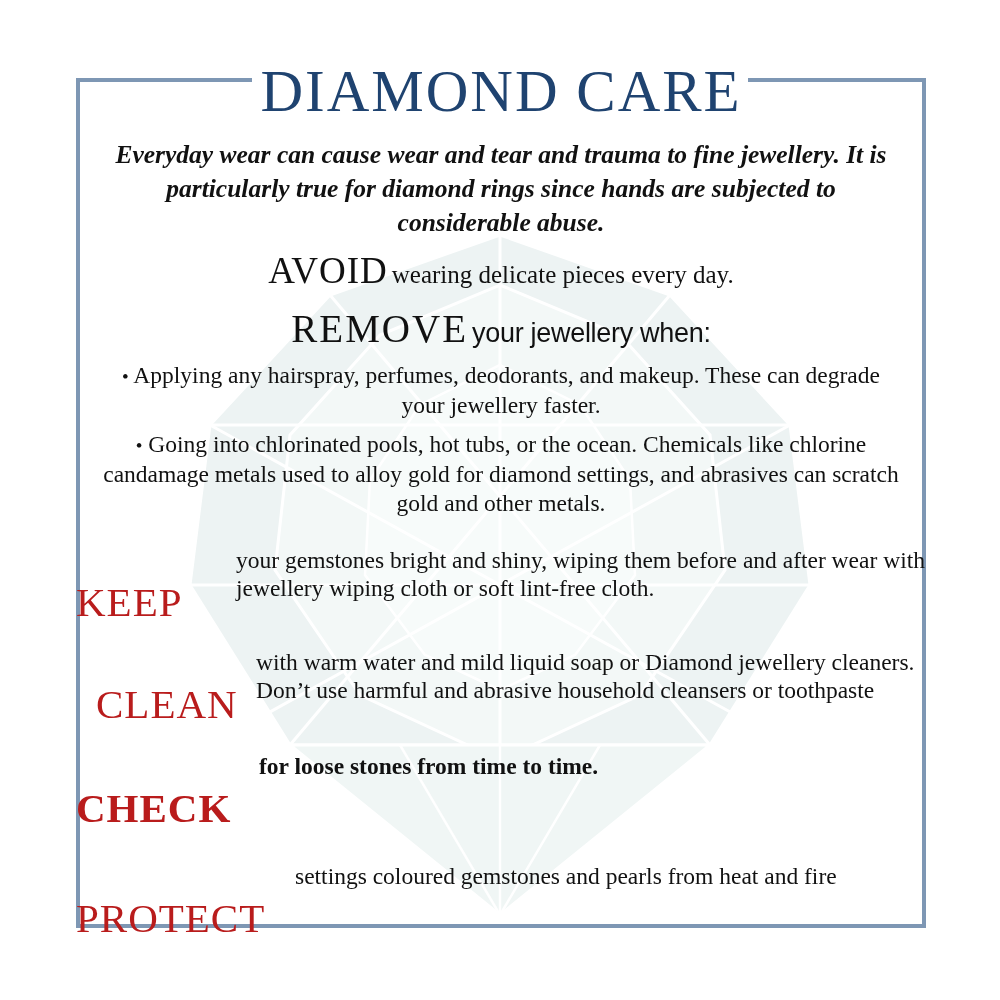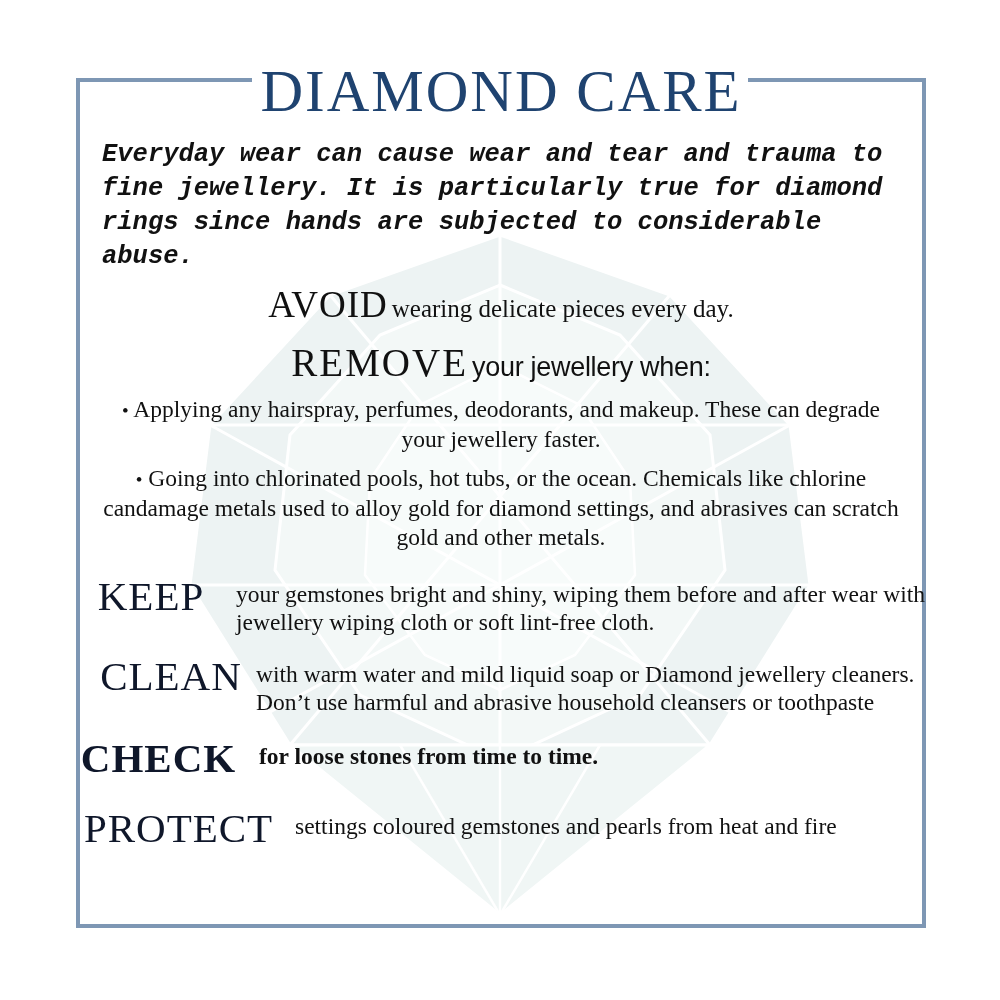--- a/index.html
+++ b/index.html
@@ -65,27 +65,26 @@
     line-height: 62px;
     letter-spacing: 2px;
     margin: 0;
     padding: 0 0 2px 0;
     font-weight: normal;
     white-space: nowrap;
   }
 
   #intro {
     margin: 14px 26px 0 26px;
-    text-align: left;
+    text-align: center;
     font-style: italic;
     font-weight: bold;
     font-size: 25.5px;
     line-height: 34px;
     color: #111111;
-    font-family: Liberation Mono, monospace;
   }
 
   
   .lead-line {
     text-align: center;
     margin-top: 9px;
     white-space: nowrap;
   }
   .kw-inline {
     font-family: "Liberation Serif", "DejaVu Serif", serif;
@@ -131,23 +130,24 @@
     display: flex;
     align-items: flex-start;
     margin-top: 6px;
   }
   .kw-label {
     flex: 0 0 auto;
     font-family: "Liberation Serif", "DejaVu Serif", serif;
     font-size: 42px;
     line-height: 44px;
     letter-spacing: 1px;
-    color: #0f172a;
-    text-align: center;
+    color: #b91c1c;
+    text-align: left;
     white-space: nowrap;
+    margin-top: 40px;
   }
   .kw-body {
     flex: 1 1 auto;
     font-size: 23.5px;
     line-height: 28px;
     padding-left: 10px;
     padding-top: 6px;
   }
 
   

